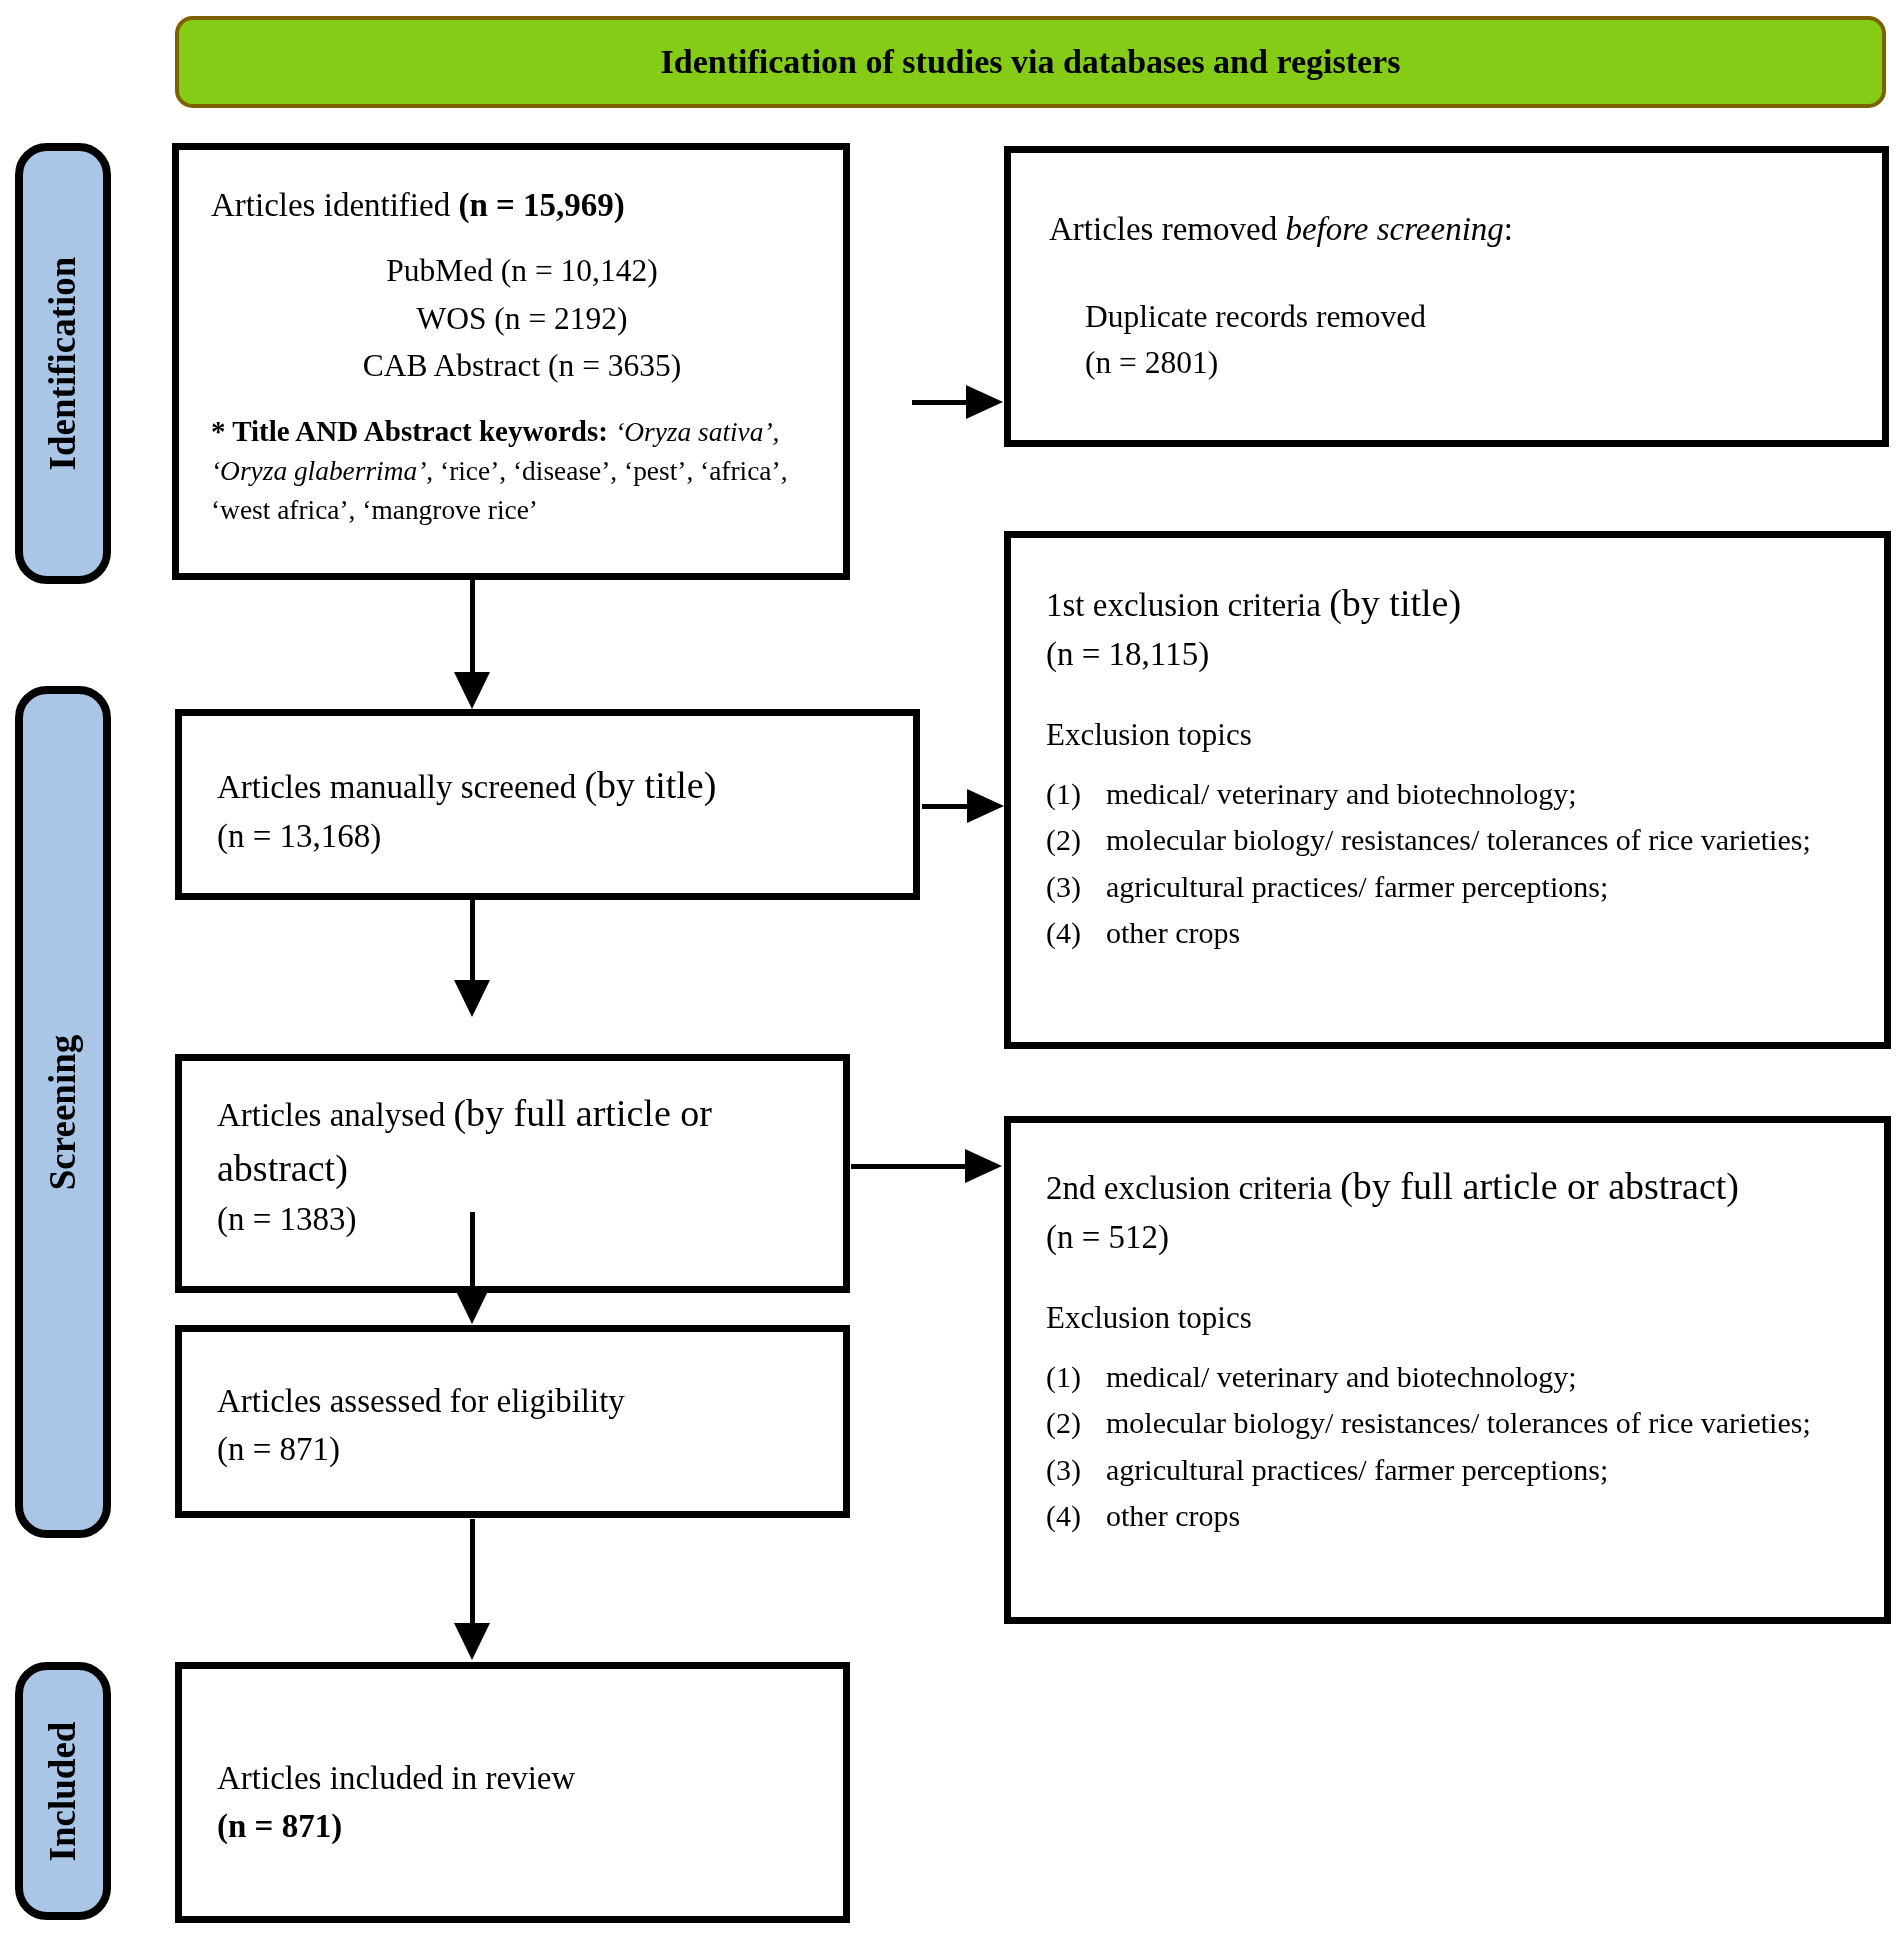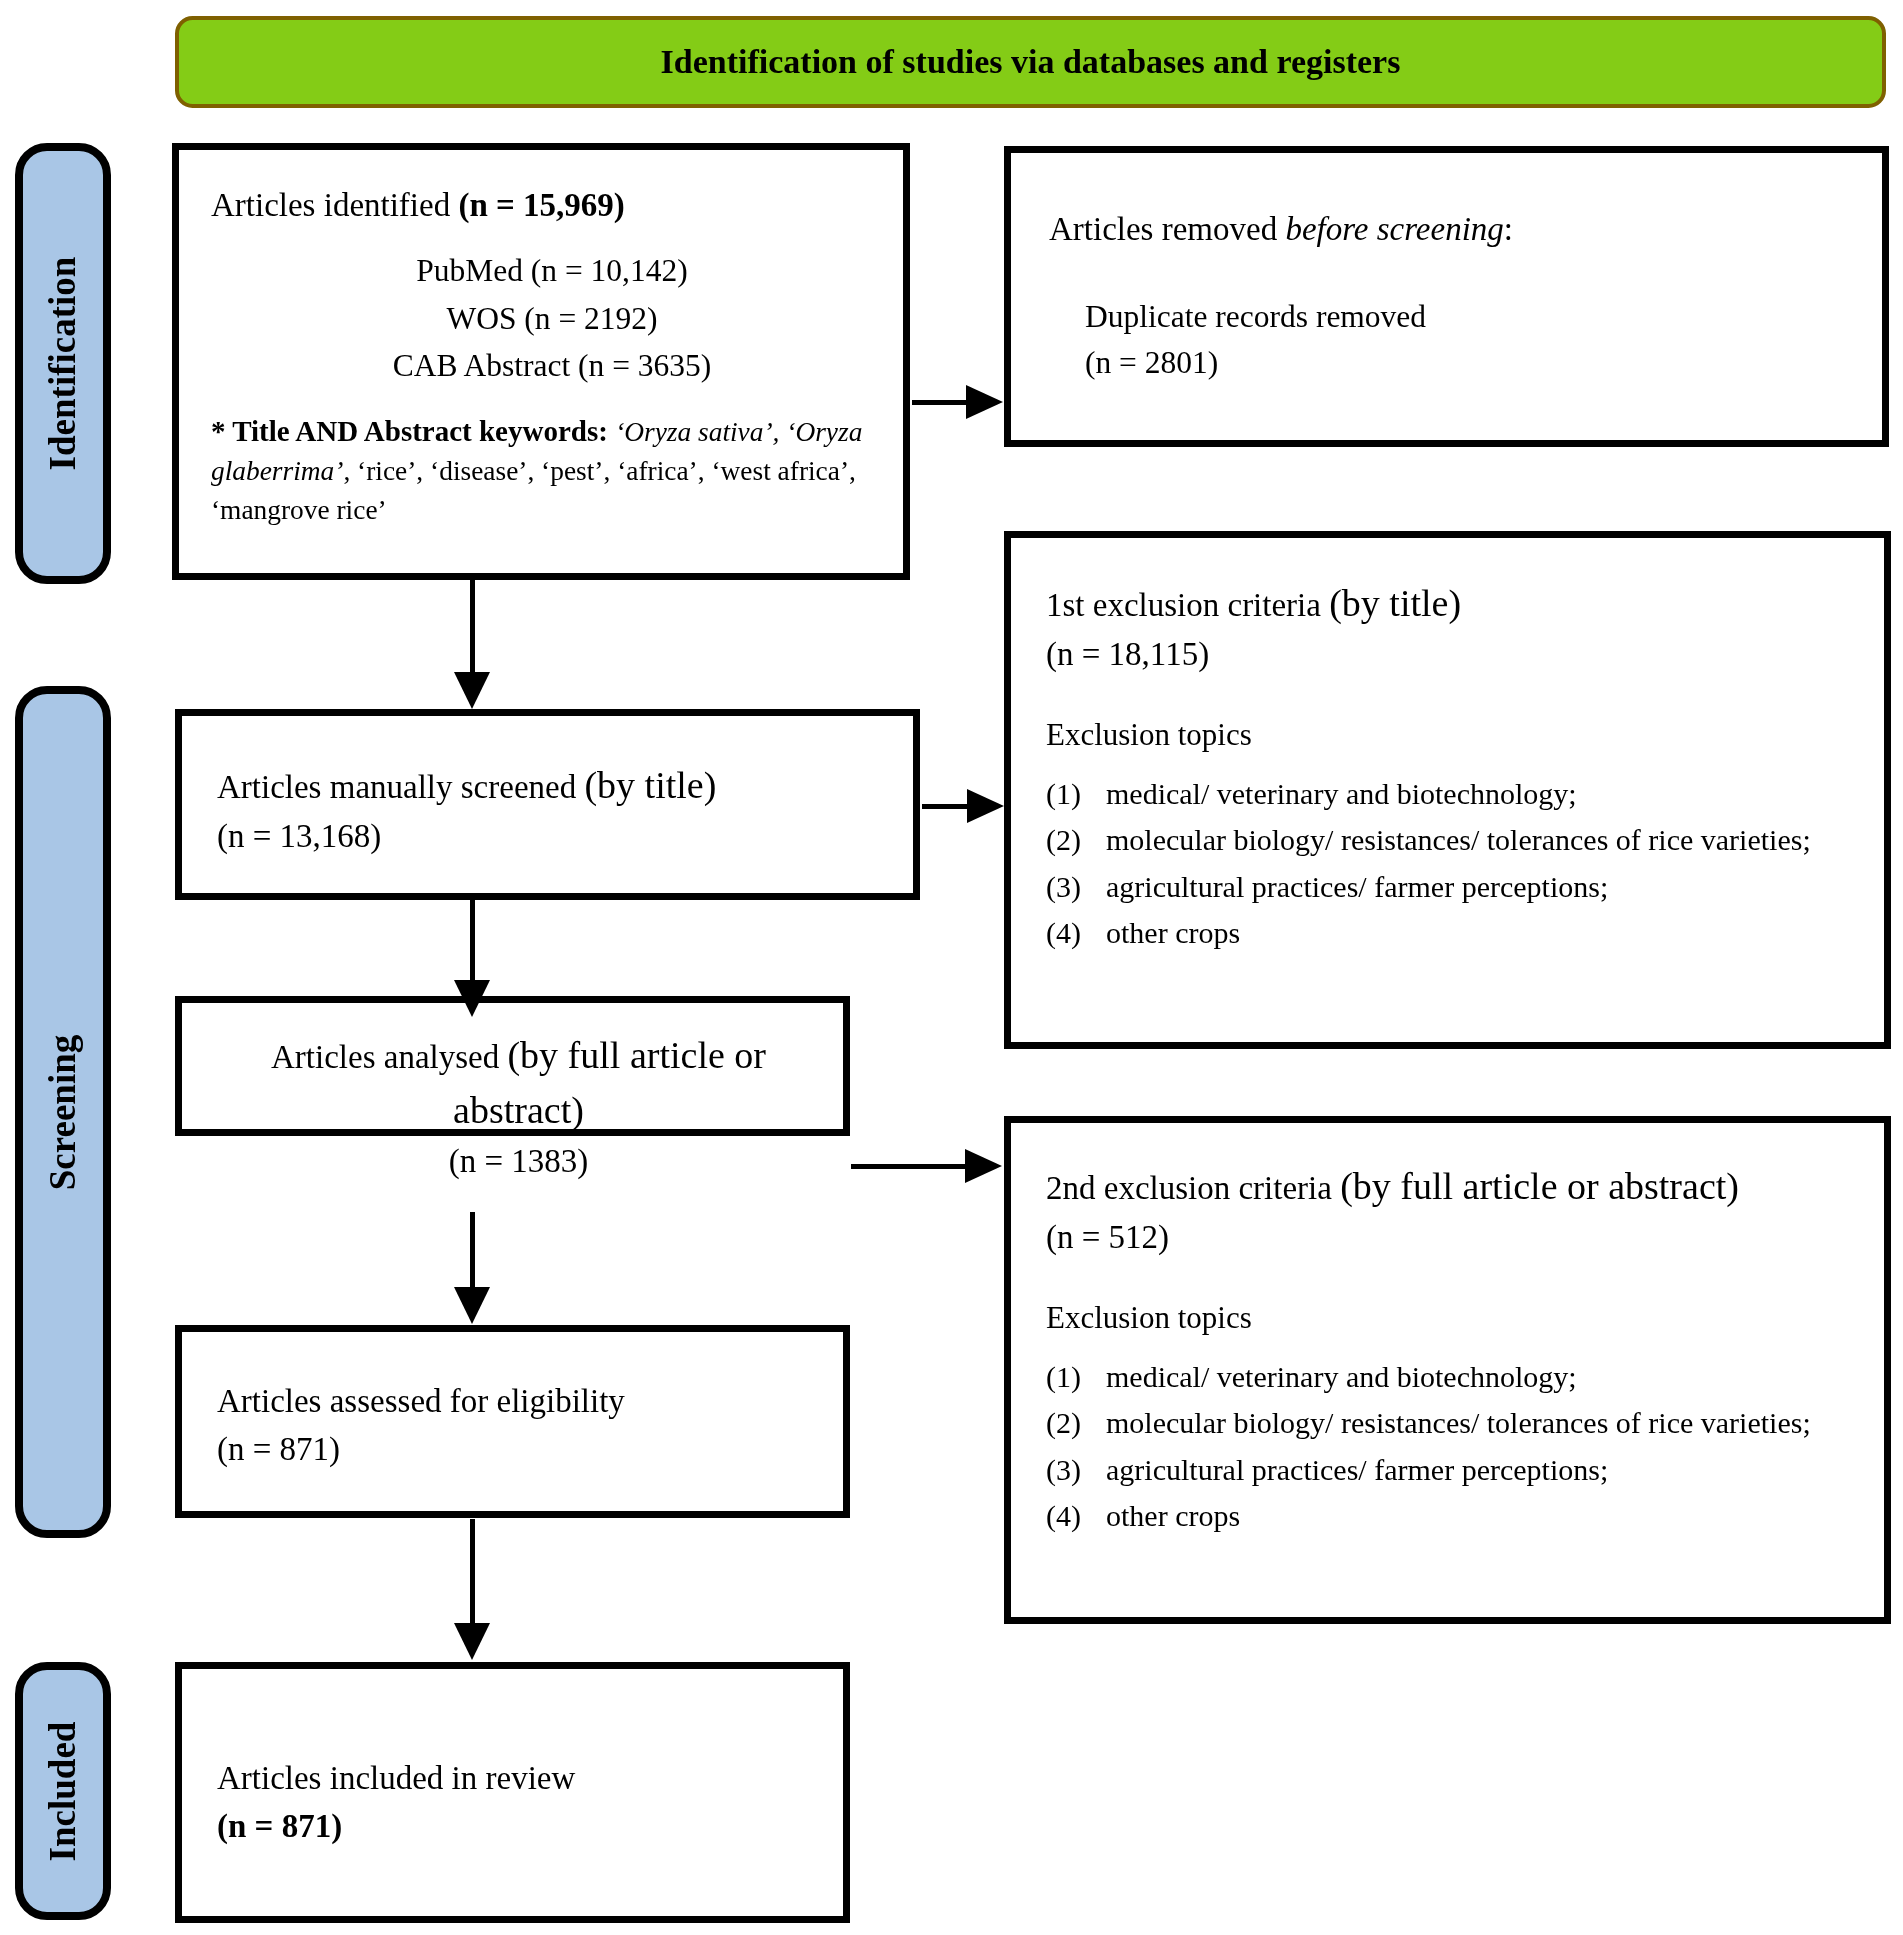--- a/index.html
+++ b/index.html
@@ -17,25 +17,25 @@
     border-radius:32px;box-sizing:border-box;display:flex;align-items:center;justify-content:center;}
   .side span{transform:rotate(-90deg);white-space:nowrap;font-size:37px;font-weight:bold;}
   .side-identification{top:143px;height:441px;}
   .side-screening{top:686px;height:852px;}
   .side-included{top:1662px;height:258px;}
 
   
   .box{position:absolute;background:#fff;border:7.6px solid #000;box-sizing:border-box;
     font-size:33px;line-height:1.45;}
   .small{font-size:38px;}
-  .b-identified{left:172px;top:143px;width:738px;height:437px;padding:32px 10px 0 32px;}
+  .b-identified{left:172px;top:143px;width:678px;height:437px;padding:32px 10px 0 32px;}
   .b-removed{left:1004px;top:146px;width:885px;height:301px;padding:53px 23px 0 38px;}
   .b-excl1{left:1004px;top:531px;width:887px;height:518px;padding:38px 26px 0 35px;}
   .b-screened{left:175px;top:709px;width:745px;height:191px;padding:42px 14px 0 35px;}
-  .b-analysed{left:175px;top:996px;width:675px;height:140px;padding:24.5px 23px 0 35px;text-align:center;}
+  .b-analysed{left:175px;top:1054px;width:675px;height:239px;padding:24.5px 23px 0 35px;}
   .b-excl2{left:1004px;top:1116px;width:887px;height:508px;padding:36px 34px 0 35px;}
   .b-assessed{left:175px;top:1325px;width:675px;height:193px;padding:46px 23px 0 35px;}
   .b-included{left:175px;top:1662px;width:675px;height:261px;padding:86px 23px 0 35px;}
 
   .center{text-align:center;}
   .bold{font-weight:bold;}
   .ital{font-style:italic;}
   .src-line{font-size:31.5px;line-height:1.5;}
   .kw{font-size:27.4px;line-height:1.42;margin-top:22px;}
   .kw .lbl{font-weight:bold;font-size:29px;}

